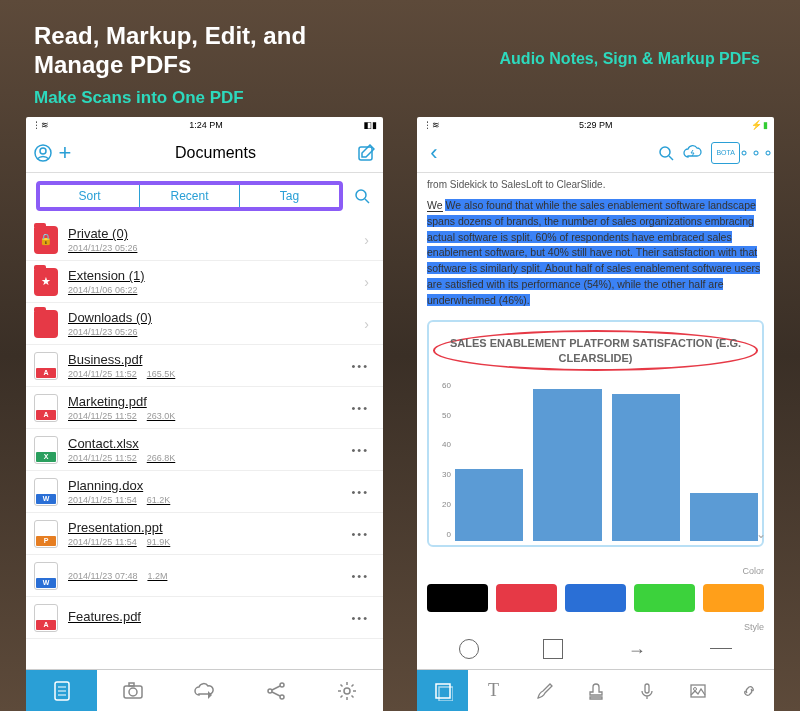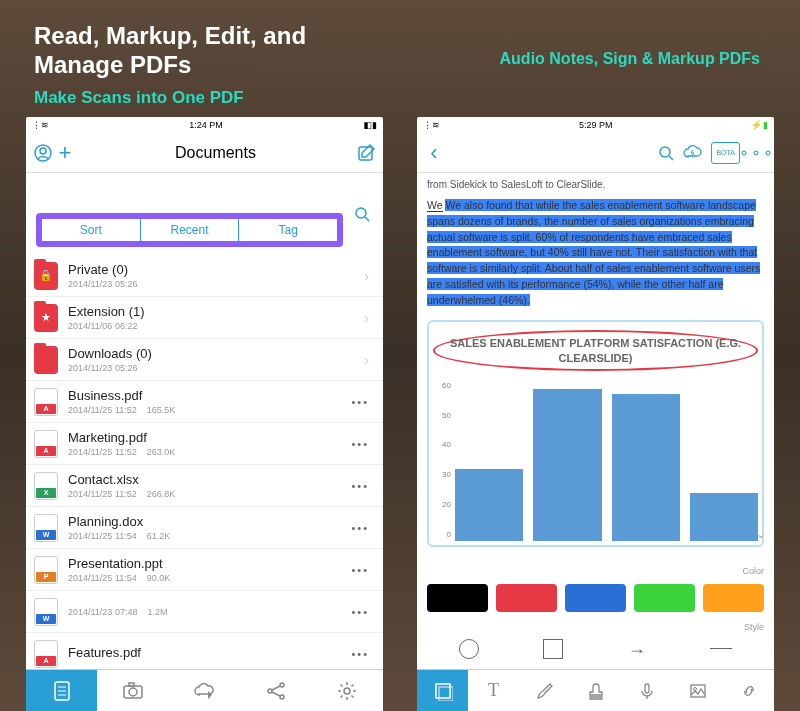--- a/index.html
+++ b/index.html
@@ -7,31 +7,31 @@
 .heading { color:#fff; font-weight:600; }
 .sub { color:#2dd9bd; font-weight:600; }
 .phones { position:absolute; top:117px; left:0; right:0; bottom:0; display:flex; padding:0 26px; gap:34px; }
 .phone { background:#fff; flex:1; display:flex; flex-direction:column; overflow:hidden; border-radius:2px 2px 0 0; }
 .statusbar { height:16px; display:flex; align-items:center; font-size:9px; padding:0 6px; color:#000; }
 .statusbar .spacer { flex:1; }
 .nav { height:40px; display:flex; align-items:center; padding:0 6px; border-bottom:1px solid #ddd; }
 .nav-title { flex:1; text-align:center; font-size:16px; font-weight:400; }
 .ico { width:22px; height:22px; display:flex; align-items:center; justify-content:center; color:#2a9fd6; }
 .seg-row { display:flex; padding:8px 10px; gap:0; align-items:center; }
-.seg { display:flex; border:6px solid #8b5cf6; border-radius:4px; overflow:hidden; flex:1;margin-top:32px; }
+.seg { display:flex; border:4px solid #8b5cf6; border-radius:4px; overflow:hidden; flex:1; }
 .seg div { flex:1; text-align:center; font-size:12px; padding:4px 0; color:#2a9fd6; border-right:1px solid #2a9fd6; }
 .seg div:last-child { border-right:none; }
 .list { flex:1; overflow:hidden; }
 .row { display:flex; align-items:center; padding:6px 10px 6px 8px; border-bottom:1px solid #eee; min-height:42px; }
 .ficon { width:24px; height:28px; margin-right:10px; border-radius:3px; flex:none; position:relative; }
 .folder { background:#e63946; border-radius:2px 4px 4px 4px; }
 .folder::before{content:'';position:absolute;top:-3px;left:0;width:12px;height:4px;background:inherit;border-radius:2px 2px 0 0;}
 .file { background:#fff; border:1px solid #ccc;}
 .file .badge{position:absolute;bottom:1px;left:1px;right:1px;height:10px;border-radius:1px;display:flex;align-items:center;justify-content:center;font-size:7px;color:#fff;font-weight:700;}
-.rtxt { flex:1; min-width:0;}
+.rtxt { flex:1; min-width:0;text-decoration:underline;}
 .rtitle { font-size:13px; color:#222; margin-bottom:2px; white-space:nowrap; overflow:hidden; }
 .rmeta { font-size:9px; color:#999; display:flex; gap:10px; }
 .chev { color:#ccc; font-size:14px; padding:0 4px;}
 .dots { color:#666; letter-spacing:2px; font-size:11px; padding:0 4px;}
 .tabbar { height:42px; display:flex; border-top:1px solid #ccc; }
 .tabbar .tab { flex:1; display:flex; align-items:center; justify-content:center; color:#888; font-size:18px;}
 .tabbar .tab.active { background:#2a9fd6; color:#fff;}
 
 .doc-body { flex:1; padding:6px 10px; font-size:10px; color:#333; overflow:hidden; }
 .hl { background:#3b82f6; }
@@ -190,21 +190,21 @@
           <span class="dots">•••</span>
         </div>
         <div class="row">
           <div class="ficon file">
             <div class="badge" style="background: rgb(230, 126, 34);">P</div>
           </div>
           <div class="rtxt">
             <div class="rtitle">Presentation.ppt</div>
             <div class="rmeta">
               <span>2014/11/25 11:54</span>
-              <span>90.0K</span>
+              <span>91.9K</span>
             </div>
           </div>
           <span class="dots">•••</span>
         </div>
         <div class="row">
           <div class="ficon file">
             <div class="badge" style="background: rgb(42, 111, 214);">W</div>
           </div>
           <div class="rtxt">
             <div class="rmeta">

